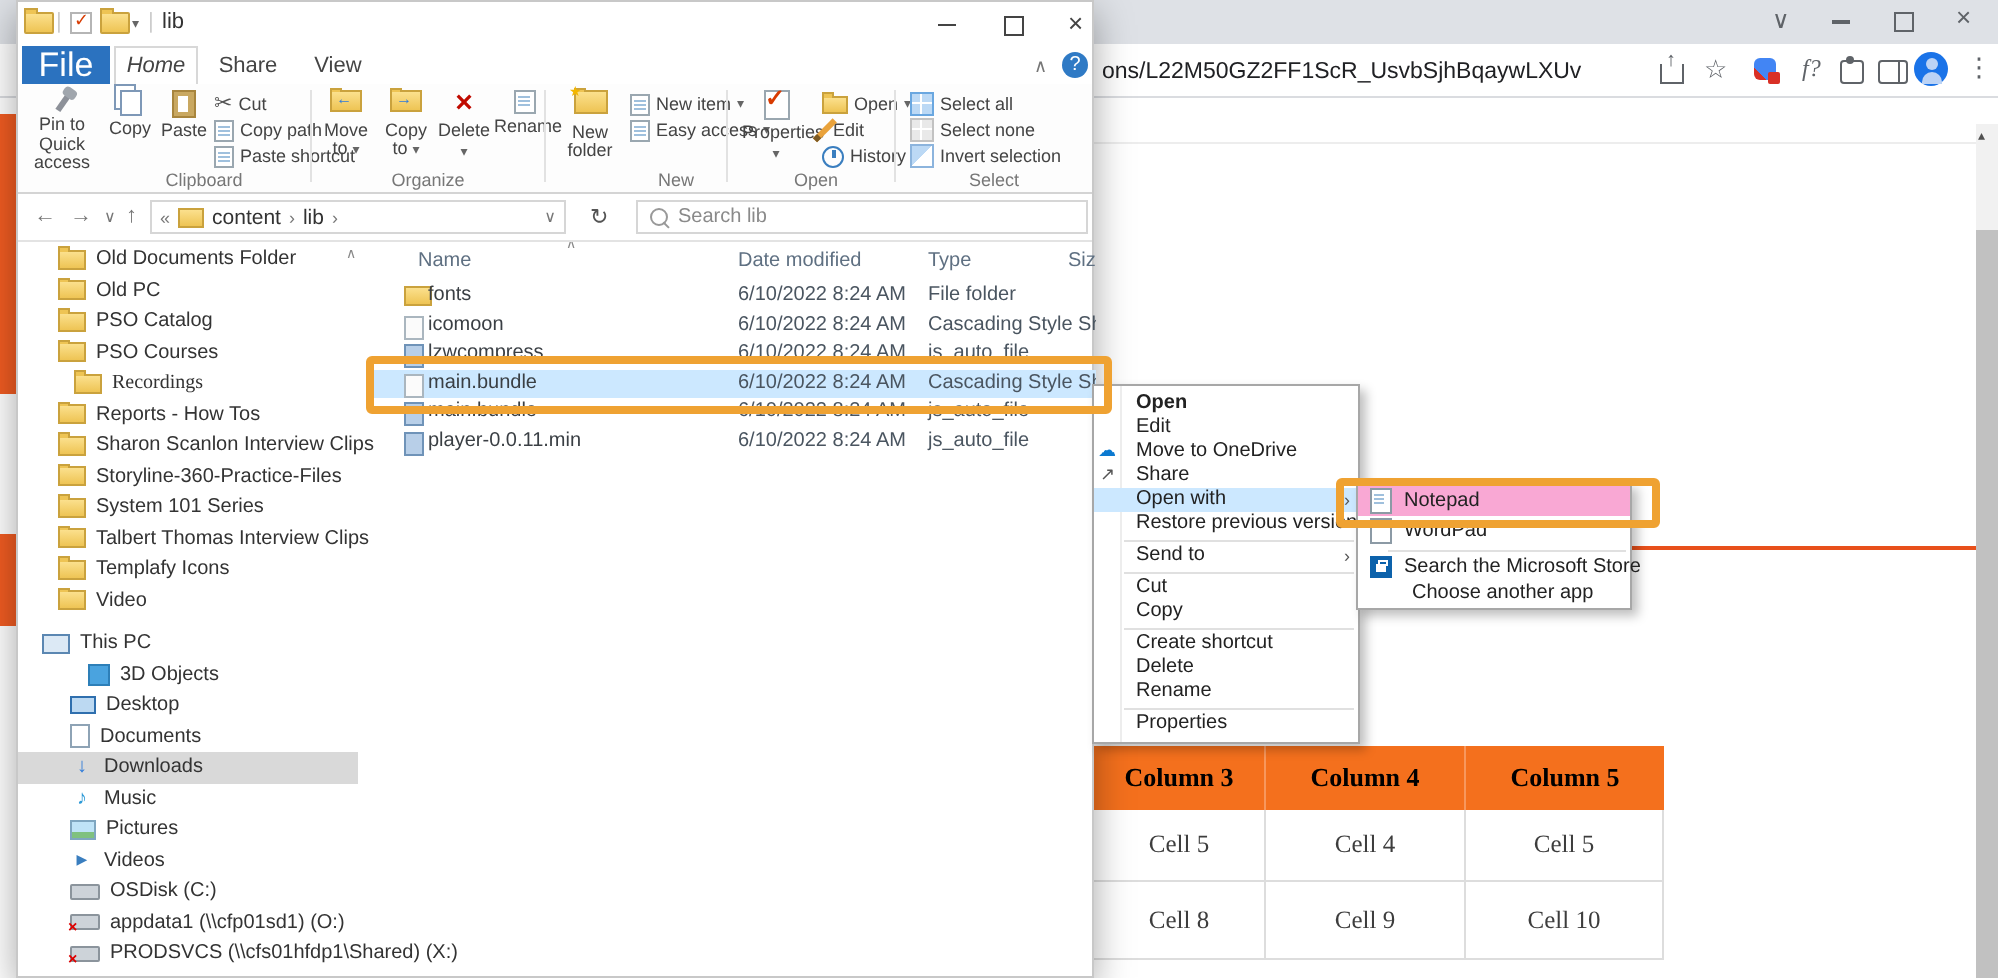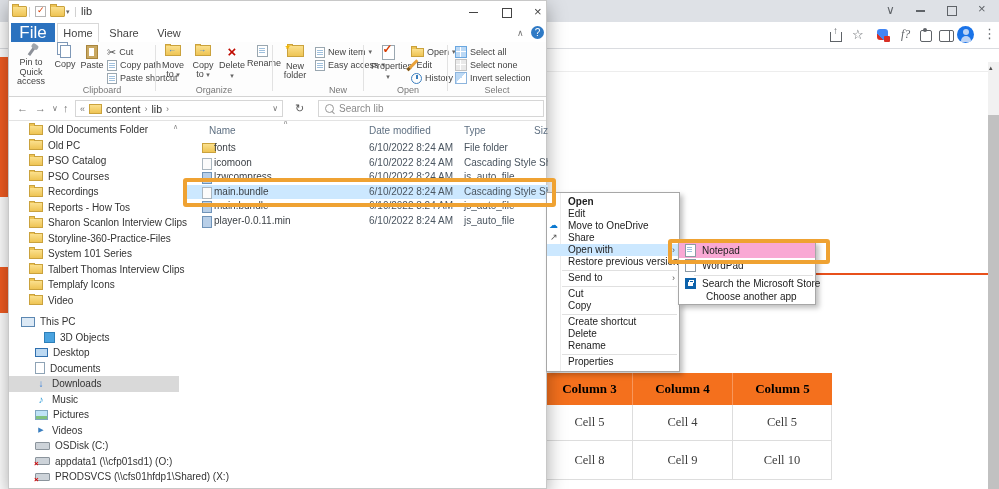--- a/index.html
+++ b/index.html
@@ -49,21 +49,21 @@
   .chkI::before{content:"✓";position:absolute;color:#d83b01;font-size:9px;left:1px;top:-2px;}
   .wtitle{font-size:11px;color:#333;top:4px;}
   .wc{color:#444;}
   .wbar{width:9px;height:1px;background:#444;top:11px;}
   .wsq{width:8px;height:8px;border:1px solid #444;top:7px;}
   .wx{font-size:13px;top:3px;}
 
   .tabsrow{left:0;top:22px;width:100%;height:19px;background:#fff;}
   .ftab{left:2px;top:0;width:44px;height:19px;background:#2b72bf;color:#fff;font-size:17px;display:flex;align-items:center;justify-content:center;}
   .rtab{top:0;height:19px;font-size:11px;color:#444;display:flex;align-items:center;justify-content:center;}
-  .rtab.on{background:#fff;border:1px solid #d8d8d8;border-bottom:none;box-sizing:border-box;}
+  .rtab.on{background:#fff;border:1px solid #d8d8d8;border-bottom:none;box-sizing:border-box;font-style:italic;}
   .rchev{font-size:9px;color:#777;top:5px;}
   .helpq{width:13px;height:13px;border-radius:50%;background:#2f7ac5;color:#fff;font-size:10px;text-align:center;line-height:13px;top:3px;}
 
   .ribbon{left:0;top:41px;width:100%;height:55px;background:#fdfdfd;border-bottom:1px solid #d4d4d4;box-sizing:border-box;}
   .rsep{top:3px;width:1px;height:46px;background:#e2e2e2;}
   .rglabel{top:43px;font-size:9px;color:#777;text-align:center;}
   .rbig{top:3px;text-align:center;font-size:9px;color:#444;line-height:9.5px;}
   .rbig .ric{display:block;margin:0 auto 2px;}
   .rsm{position:absolute;height:12px;font-size:9px;color:#444;display:flex;align-items:center;gap:3px;white-space:nowrap;}
   .cdn{font-size:7px;color:#666;}
@@ -162,20 +162,21 @@
   .annot{border:4px solid #efa232;border-radius:3px;box-sizing:border-box;z-index:9;}
 </style>
 </head>
 <body>
 
 <div class="screen">
 
   <div class="abs tabstrip"></div>
   <div class="abs toolbar"></div>
   <div class="abs bookbar"></div>
+  <span class="abs urltxt">ons/L22M50GZ2FF1ScR_UsvbSjhBqaywLXUv</span>
 
   <span class="abs bwc" style="left:886px;top:3px;">∨</span>
   <span class="abs bbar" style="left:916px;"></span>
   <span class="abs bsq" style="left:947px;"></span>
   <span class="abs bwc wx" style="left:978px;top:1px;font-size:13px;">×</span>
 
   <span class="abs sharebox" style="left:830px;"></span>
   <span class="abs sharearr" style="left:833px;">↑</span>
   <span class="abs bico" style="left:852px;font-size:13px;">☆</span>
   <span class="abs extpip" style="left:877px;"></span>
@@ -362,21 +363,21 @@
           <span>Old PC</span>
         </div>
       <div class="ti" style="padding-left:20px;">
           <span class="fldS"></span>
           <span>PSO Catalog</span>
         </div>
       <div class="ti" style="padding-left:20px;">
           <span class="fldS"></span>
           <span>PSO Courses</span>
         </div>
-      <div class="ti" style="padding-left:20px;">
+      <div class="ti" style="padding-left:28px;font-family:Liberation Serif, serif;">
           <span class="fldS"></span>
           <span>Recordings</span>
         </div>
       <div class="ti" style="padding-left:20px;">
           <span class="fldS"></span>
           <span>Reports - How Tos</span>
         </div>
       <div class="ti" style="padding-left:20px;">
           <span class="fldS"></span>
           <span>Sharon Scanlon Interview Clips</span>

